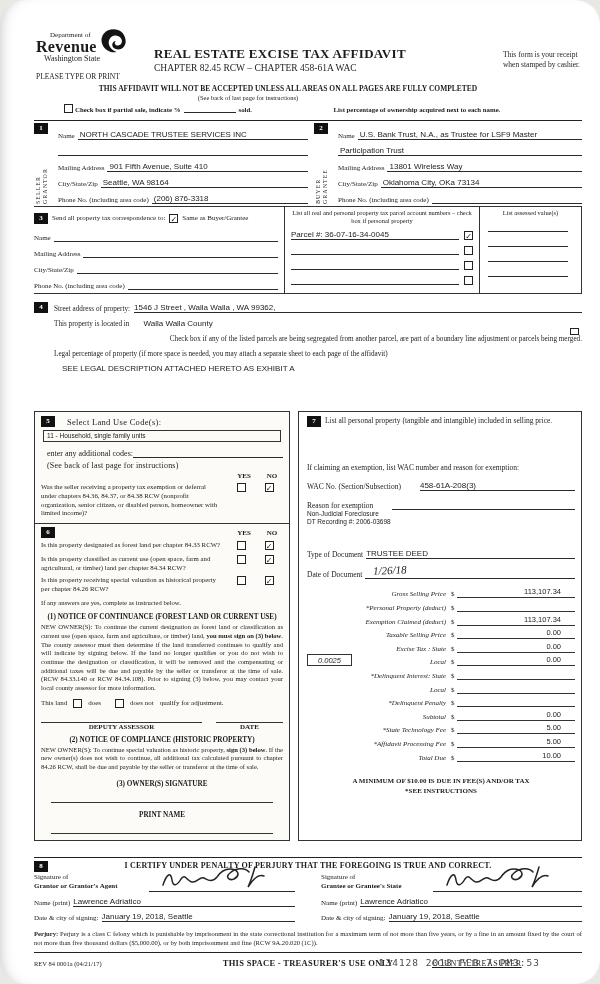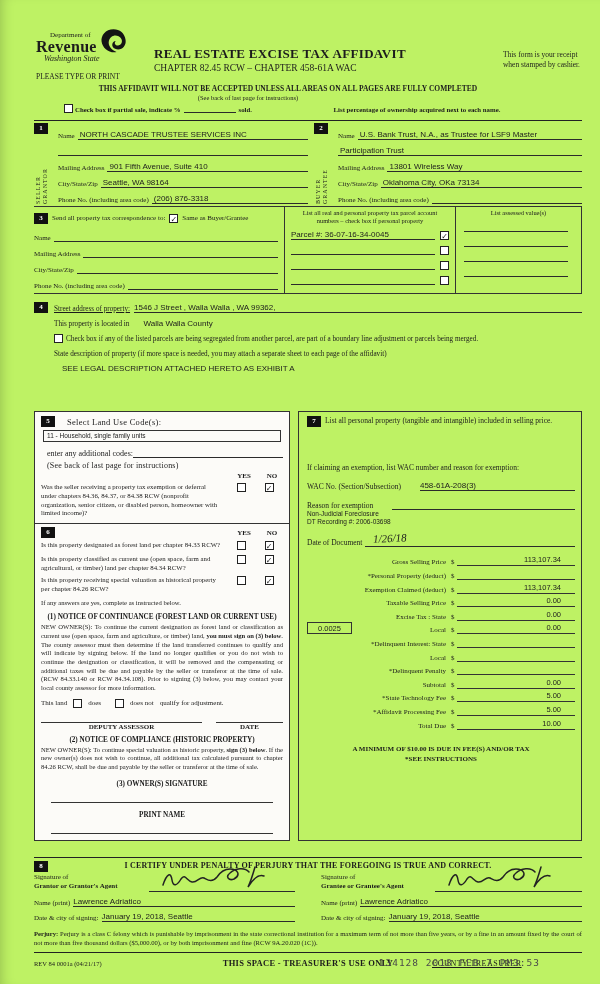--- a/index.html
+++ b/index.html
@@ -1,31 +1,32 @@
 <!DOCTYPE html>
 <html><head>
 <meta charset="utf-8">
 <style>
   * { box-sizing: border-box; }
   html,body { margin:0; padding:0; }
   body { width:600px; height:984px; background:#e9e8e4; font-family:"Liberation Serif", serif; }
   .page {
-    position:relative; width:600px; height:984px; background:#bef264; color:#1c1c1c;
+    position:relative; width:600px; height:984px; background:#ffffff; color:#1c1c1c;
     padding:24px 18px 16px 34px; overflow:hidden;
     box-shadow: inset 10px 0 14px -10px rgba(0,0,0,.25);
+    border-radius: 25px;
   }
   .sans { font-family:"Liberation Sans", sans-serif; }
   .mono { font-family:"DejaVu Sans Mono", monospace; }
 
   
   .hdr { position:relative; height:96px; }
   .logo { position:absolute; left:2px; top:8px; line-height:1; }
   .logo .dept { font-size:7px; margin-left:14px; }
   .logo .rev  { font-size:16px; font-weight:bold; letter-spacing:.3px; }
-  .logo .ws   { font-size:8px; font-style:italic; margin-left:8px; }
+  .logo .ws   { font-size:8px; margin-left:8px; }
   .logo svg { position:absolute; left:62px; top:-4px; }
   .titleblock { position:absolute; left:120px; right:110px; top:22px; text-align:left; }
   .title { font-size:13px; font-weight:bold; letter-spacing:.3px; }
   .subtitle { font-size:9.5px; margin-top:1px; }
   .receipt { position:absolute; right:2px; top:26px; font-size:7.5px; text-align:left; line-height:1.3; }
   .ptp { position:absolute; left:2px; top:48px; font-size:7.5px; }
   .warn { position:absolute; left:0; right:40px; top:60px; text-align:center; font-size:7.5px; font-weight:bold; }
   .seeback { position:absolute; left:0; right:120px; top:70px; text-align:center; font-size:6.5px; }
   .partial { position:absolute; left:30px; right:0; top:80px; font-size:6.8px; font-weight:bold; display:flex; align-items:flex-end; }
 
@@ -44,21 +45,21 @@
   .vlabels { flex:1; display:flex; margin-top:8px; margin-left:1px; }
   .vlabels span { writing-mode:vertical-rl; transform:rotate(180deg); font-size:6px; letter-spacing:1px; line-height:1.1; }
   .fields { flex:1; padding-top:1px; }
   .frow { display:flex; align-items:flex-end; font-size:7px; height:16px; }
   .frow .lbl { white-space:nowrap; padding-right:3px; }
   .frow .ul { flex:1; padding-left:2px; }
 
   
   .s3 { display:flex; border-top:1px solid #333; border-bottom:1px solid #333; margin-top:2px; }
   .c3left { width:250px; padding:3px 6px 3px 0; }
-  .c3mid { width:172px; border-left:1px solid #333; border-right:1px solid #333; padding:2px 6px; }
+  .c3mid { width:196px; border-left:1px solid #333; border-right:1px solid #333; padding:2px 6px; }
   .c3right { flex:1; padding:2px 8px; border-right:1px solid #333; }
   .c3head { font-size:6.4px; text-align:center; line-height:1.25; }
   .prow { display:flex; align-items:flex-end; height:15px; font-size:7px; }
   .prow .ul { flex:1; margin-right:5px; }
   .s3top { display:flex; align-items:center; font-size:7px; gap:4px; height:16px; }
 
   
   .s4 { padding-top:4px; font-size:7.2px; }
   .s4row { display:flex; align-items:flex-end; height:15px; }
 
@@ -92,21 +93,21 @@
   
   .s7head { display:flex; font-size:7.5px; line-height:1.35; gap:4px; }
   .exempt { font-size:7.5px; margin-top:36px; }
   .wrow { display:flex; align-items:flex-end; font-size:7.5px; height:15px; margin-top:4px; }
   .wrow .ul { flex:1; margin-left:19px; }
   .smnote { font-size:6.5px; line-height:1.3; font-family:"Liberation Sans",sans-serif; }
   .docrow { display:flex; align-items:flex-end; font-size:7.5px; height:16px; }
   .docrow .ul { flex:1; margin-left:3px; }
   .handdate { font-family:"Liberation Serif",serif; font-style:italic; font-size:11px; transform:rotate(-3deg); display:inline-block; margin-left:8px; }
   .mrow { display:flex; align-items:flex-end; height:13.6px; font-size:7px; }
-  .mlabel { flex:0 0 142px; text-align:right; padding-right:3px; white-space:nowrap; }
+  .mlabel { flex:0 0 142px; text-align:right; padding-right:3px; white-space:nowrap;font-style:italic; }
   .mlabel.withbox { display:flex; justify-content:space-between; align-items:flex-end;margin-top:24px; }
   .ratebox { border:1px solid #333; font-family:"Liberation Sans",sans-serif; font-size:7.5px; padding:0 10px 0 10px; height:12px; line-height:12px; margin-bottom:0; }
   .dollar { padding:0 2px; }
   .mline { flex:1; border-bottom:1px solid #333; text-align:right; padding-right:14px; font-family:"Liberation Sans",sans-serif; font-size:7.5px; height:11px; }
   .mindue { text-align:center; font-size:7px; font-weight:bold; margin-top:14px; line-height:1.5; }
 
   
   .s8 { border-top:1.5px solid #222; margin-top:16px; position:relative; padding-top:3px; }
   .certify { text-align:center; font-size:8px; font-weight:bold; letter-spacing:.2px; }
   .s8cols { display:flex; gap:26px; margin-top:3px; }
@@ -281,33 +282,33 @@
         </div>
       <div class="prow">
           <span class="ul"></span>
         </div>
     </div>
   </div>
 
   <div class="s4">
     <div class="s4row">
       <span class="badge" style="margin-right:6px;">4</span>
-      <span style="padding-right:4px;text-decoration:underline;">Street address of property:</span>
+      <span style="padding-right:4px;">Street address of property:</span>
       <span class="ul val" style="flex:1">1546 J Street , Walla Walla , WA 99362,</span>
     </div>
     <div class="s4row" style="padding-left:20px;">
       <span style="padding-right:14px;">This property is located in</span>
       <span class="val">Walla Walla County</span>
     </div>
-    <div class="s4row" style="padding-left:20px;">
+    <div class="s4row" style="padding-left:20px;flex-direction:column;">
       <span class="cb" style="margin-right:3px;"></span>
       <span>Check box if any of the listed parcels are being segregated from another parcel, are part of a boundary line adjustment or parcels being merged.</span>
     </div>
     <div class="s4row" style="padding-left:20px;">
-      <span>State description of property (if more space is needed, you may attach a separate sheet to each page of the affidavit)</span>
+      <span>Legal percentage of property (if more space is needed, you may attach a separate sheet to each page of the affidavit)</span>
     </div>
     <div class="s4row" style="padding-left:28px;">
       <span class="val">SEE LEGAL DESCRIPTION ATTACHED HERETO AS EXHIBIT A</span>
     </div>
   </div>
 
   <div class="cols">
 
     <div class="leftcol">
       <div style="display:flex; align-items:center; gap:6px;">
@@ -397,20 +398,24 @@
         <span>WAC No. (Section/Subsection)</span>
         <span class="ul val">458-61A-208(3)</span>
       </div>
       <div class="wrow">
         <span>Reason for exemption</span>
         <span class="ul" style="flex:1"></span>
       </div>
       <div class="smnote">Non-Judicial Foreclosure</div>
       <div class="smnote">DT Recording #: 2006-03698</div>
 
+      <div class="docrow" style="margin-top:16px;">
+        <span>Type of Document</span>
+        <span class="ul val">TRUSTEE DEED</span>
+      </div>
       <div class="docrow" style="margin-top:4px;">
         <span>Date of Document</span>
         <span class="ul" style="flex:1; height:15px;"><span class="handdate">1/26/18</span></span>
       </div>
 
       <div style="margin-top:6px;">
         <div class="mrow">
           <span class="mlabel">Gross Selling Price</span>
           <span class="dollar">$</span>
           <span class="mline">113,107.34</span>
@@ -509,21 +514,21 @@
         </div>
         <div class="s8row">
           <span>Date &amp; city of signing:</span>
           <span class="ul val">January 19, 2018, Seattle</span>
         </div>
       </div>
       <div class="s8col">
         <div class="s8sig">
           <span class="labels">
             <span>Signature of</span><br>
-            <b>Grantee or Grantee's Agent</b>
+            <b>Grantee or Grantee's State</b>
           </span>
           <span class="ul">
             <svg width="120" height="30" viewBox="0 0 120 30">
               <path d="M4 22 C8 10 12 9 13 17 C14 24 18 23 22 16 C26 10 28 18 33 19 C38 20 41 13 45 15 C49 17 53 20 58 14 C60 11 64 6 71 6 C79 6 82 12 75 16 C70 18 66 14 71 10 C76 5 86 4 90 9 M96 4 C94 11 92 18 89 24 C94 16 100 11 105 13" stroke="#232323" fill="none" stroke-width="1.5" stroke-linecap="round"></path>
             </svg>
           </span>
         </div>
         <div class="s8row">
           <span>Name (print)</span>
           <span class="ul val">Lawrence Adriatico</span>

